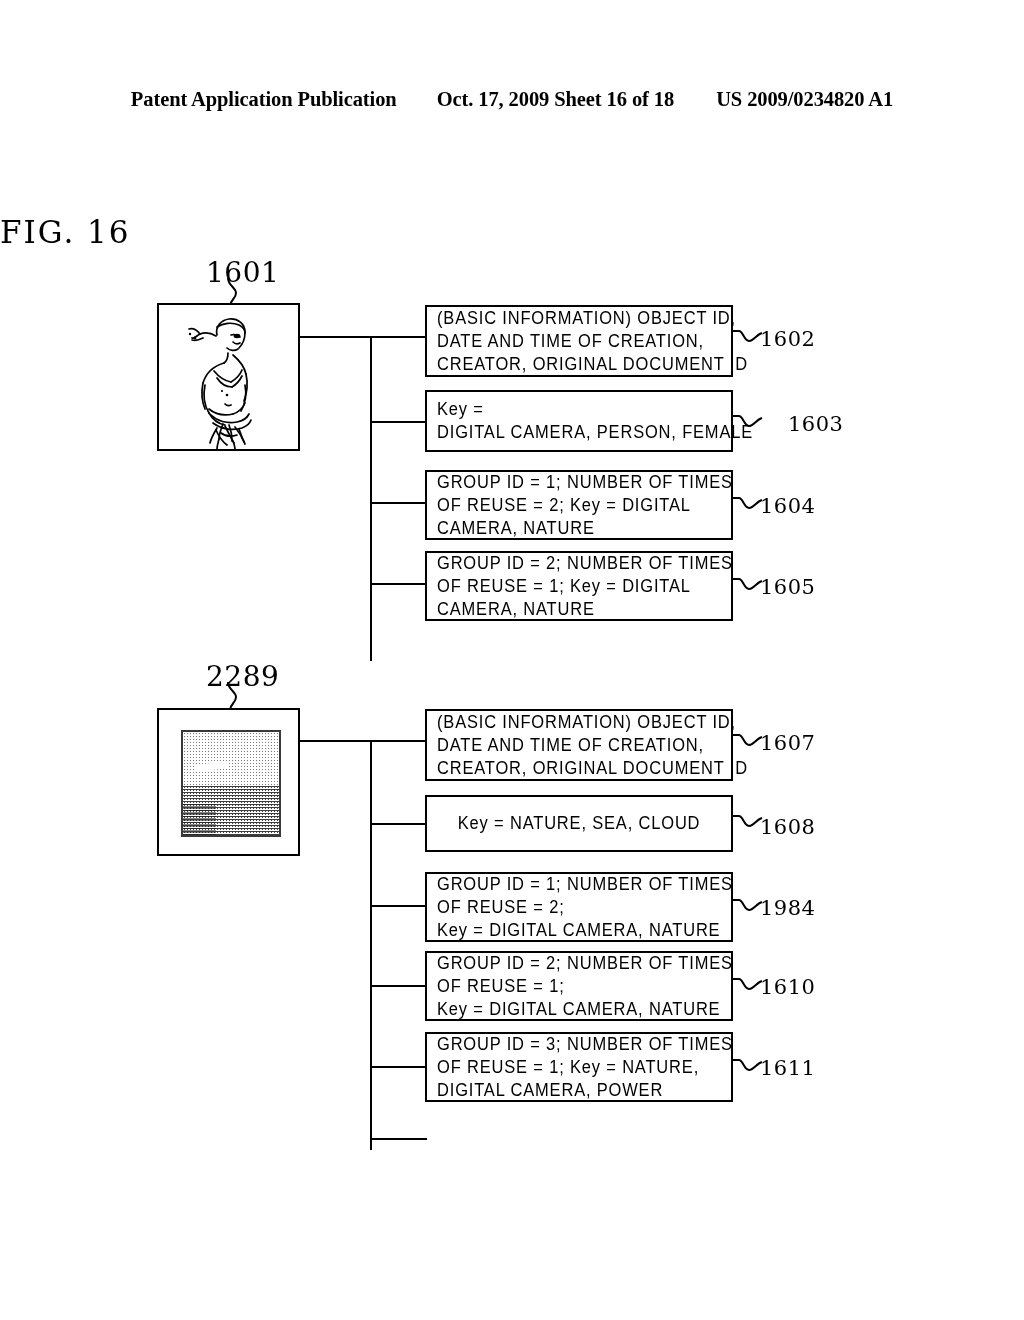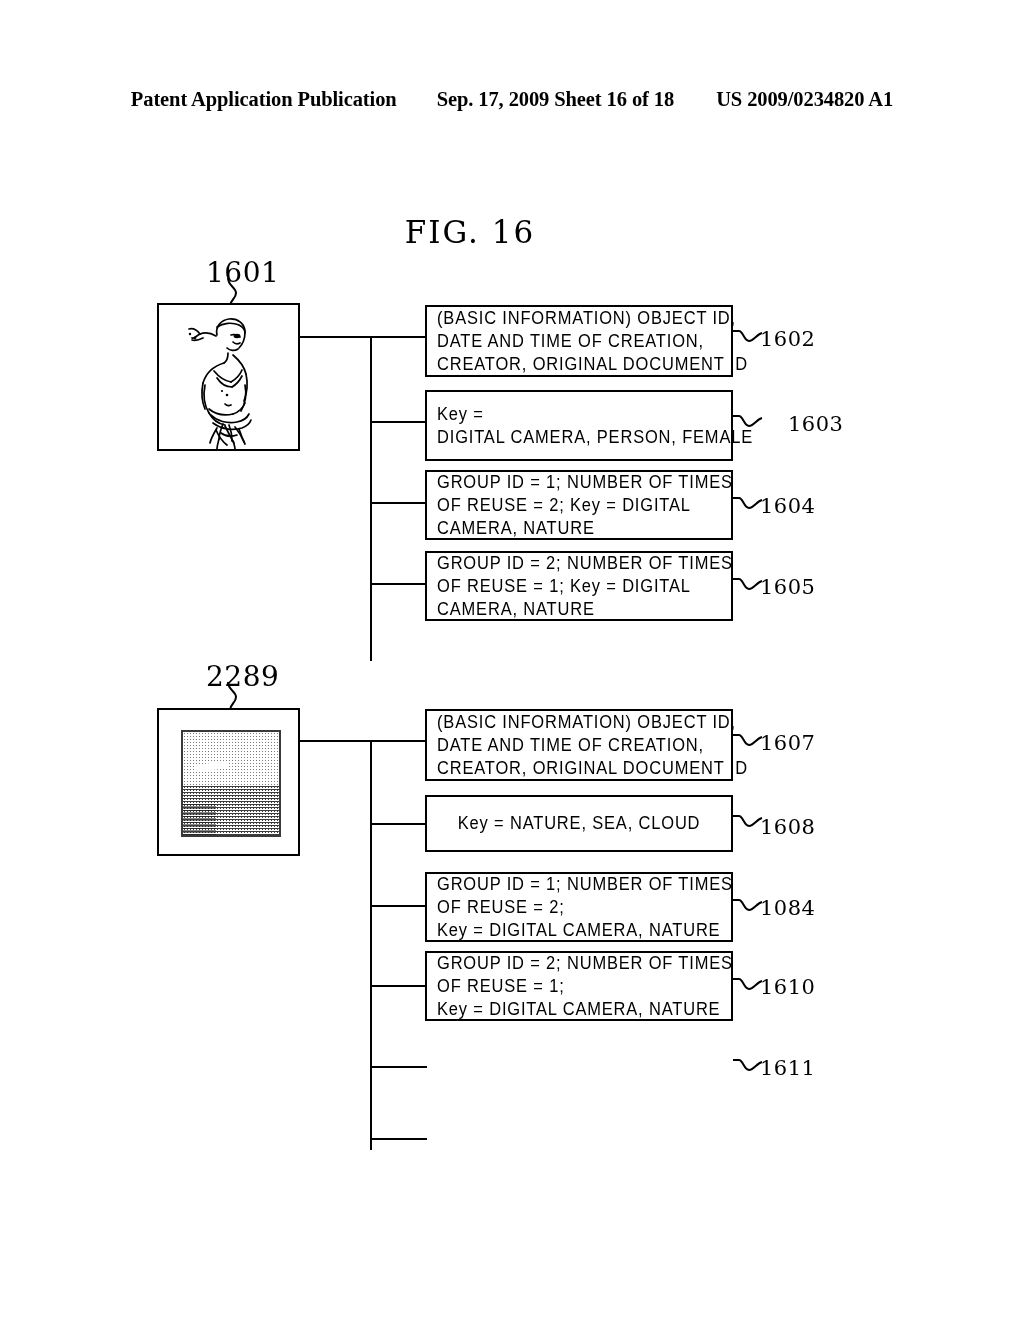--- a/index.html
+++ b/index.html
@@ -21,21 +21,20 @@
     font-weight:bold;font-size:20.5px;
     white-space:nowrap;
   }
   .header .h-pub{letter-spacing:-0.1px;}
   .header .h-date{margin-left:40px;letter-spacing:-0.1px;}
   .header .h-num{margin-left:42px;letter-spacing:-0.1px;}
 
   
   .fig-title{
     position:absolute;left:0;top:214px;width:940px;
-    text-align:center;
     font-family:"DejaVu Serif", serif;
     font-size:31px;letter-spacing:2px;
     font-weight:400;
   }
 
   
   .vline{position:absolute;background:#000;width:2px;}
   .hline{position:absolute;background:#000;height:2px;}
 
   
@@ -130,21 +129,21 @@
   
   .leader{position:absolute;}
 </style>
 </head>
 <body>
 
 <div class="page">
 
   <div class="header">
     <span class="h-pub">Patent Application Publication</span>
-    <span class="h-date">Sep. 17, 2009   Sheet 16 of 18</span>
+    <span class="h-date">Oct. 17, 2009   Sheet 16 of 18</span>
     <span class="h-num">US 2009/0234820 A1</span>
   </div>
 
   <div class="fig-title">FIG. 16</div>
 
   <div class="thumb-label" style="left:206px;top:256px;">1601</div>
   <svg class="leader" style="left:222px;top:278px;" width="30" height="28">
     <path d="M6,0 C6,8 14,9 14,15 C14,21 8,22 8,28" stroke="#000" stroke-width="2" fill="none"></path>
   </svg>
 
@@ -222,21 +221,21 @@
   <div class="info-box" style="left:425px;top:305px;width:308px;height:72px;">
     <div class="info-line">(BASIC INFORMATION) OBJECT ID,</div>
     <div class="info-line">DATE AND TIME OF CREATION,</div>
     <div class="info-line">CREATOR, ORIGINAL DOCUMENT ID</div>
   </div>
   <svg class="squiggle" style="left:733px;top:327px;" width="30" height="22">
     <path d="M0,4 L6,4 C10,4 11,14 16,14 C21,14 24,7 29,6" stroke="#000" stroke-width="2" fill="none"></path>
   </svg>
   <div class="ref-num" style="left:760px;top:327px;">1602</div>
 
-  <div class="info-box" style="left:425px;top:390px;width:308px;height:71px;">
+  <div class="info-box" style="left:425px;top:390px;width:308px;height:62px;">
     <div class="info-line">Key =</div>
     <div class="info-line">DIGITAL CAMERA, PERSON, FEMALE</div>
   </div>
   <svg class="squiggle" style="left:733px;top:412px;" width="30" height="22">
     <path d="M0,4 L6,4 C10,4 11,14 16,14 C21,14 24,7 29,6" stroke="#000" stroke-width="2" fill="none"></path>
   </svg>
   <div class="ref-num" style="left:788px;top:412px;">1603</div>
 
   <div class="info-box" style="left:425px;top:470px;width:308px;height:70px;">
     <div class="info-line">GROUP ID = 1; NUMBER OF TIMES</div>
@@ -302,30 +301,35 @@
   <div class="ref-num" style="left:760px;top:815px;">1608</div>
 
   <div class="info-box" style="left:425px;top:872px;width:308px;height:70px;">
     <div class="info-line">GROUP ID = 1; NUMBER OF TIMES</div>
     <div class="info-line">OF REUSE = 2;</div>
     <div class="info-line">Key = DIGITAL CAMERA, NATURE</div>
   </div>
   <svg class="squiggle" style="left:733px;top:896px;" width="30" height="22">
     <path d="M0,4 L6,4 C10,4 11,14 16,14 C21,14 24,7 29,6" stroke="#000" stroke-width="2" fill="none"></path>
   </svg>
-  <div class="ref-num" style="left:760px;top:896px;">1084</div>
+  <div class="ref-num" style="left:760px;top:896px;">1984</div>
 
   <div class="info-box" style="left:425px;top:951px;width:308px;height:70px;">
     <div class="info-line">GROUP ID = 2; NUMBER OF TIMES</div>
     <div class="info-line">OF REUSE = 1;</div>
     <div class="info-line">Key = DIGITAL CAMERA, NATURE</div>
   </div>
   <svg class="squiggle" style="left:733px;top:975px;" width="30" height="22">
     <path d="M0,4 L6,4 C10,4 11,14 16,14 C21,14 24,7 29,6" stroke="#000" stroke-width="2" fill="none"></path>
   </svg>
   <div class="ref-num" style="left:760px;top:975px;">1610</div>
 
+  <div class="info-box" style="left:425px;top:1032px;width:308px;height:70px;">
+    <div class="info-line">GROUP ID = 3; NUMBER OF TIMES</div>
+    <div class="info-line">OF REUSE = 1; Key = NATURE,</div>
+    <div class="info-line">DIGITAL CAMERA, POWER</div>
+  </div>
   <svg class="squiggle" style="left:733px;top:1056px;" width="30" height="22">
     <path d="M0,4 L6,4 C10,4 11,14 16,14 C21,14 24,7 29,6" stroke="#000" stroke-width="2" fill="none"></path>
   </svg>
   <div class="ref-num" style="left:760px;top:1056px;">1611</div>
 
 </div>
 
 </body></html>

